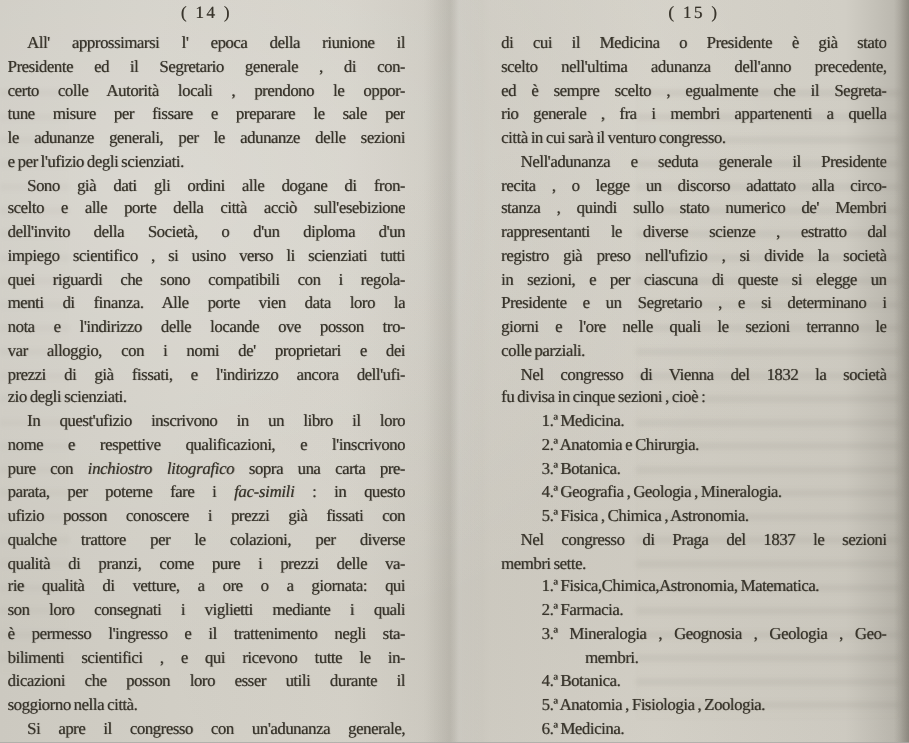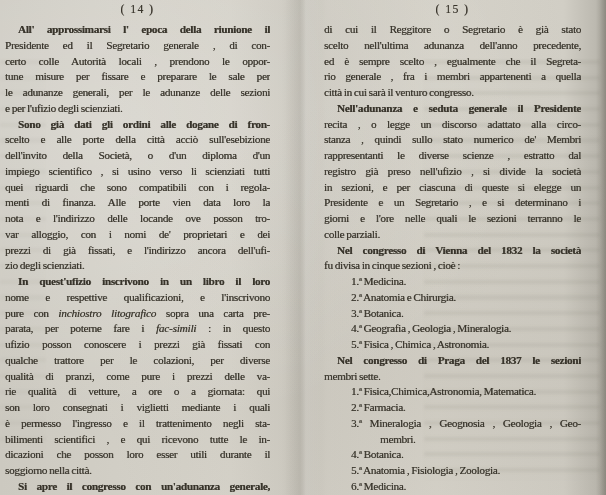--- a/index.html
+++ b/index.html
@@ -35,30 +35,30 @@
     background:linear-gradient(90deg,transparent,rgba(95,90,80,0.10) 45%,rgba(255,255,255,0.12) 60%,transparent);
   }
   .page{position:absolute;top:0;height:495px;}
   .page .pgnum{
     position:absolute;top:3px;left:0;width:100%;
     text-align:center;font-size:11.5px;letter-spacing:1.5px;
     text-shadow:0.3px 0.3px 0.4px rgba(56,52,43,0.6);
   }
   .page .lines{position:absolute;top:22px;left:0;width:100%;}
   .page-left{left:5px;width:265px;}
-  .page-right{left:324px;width:257px;}
+  .page-right{left:334px;width:257px;}
   .ln{
     height:15.75px;line-height:15.75px;
     font-size:11.2px;
     letter-spacing:-0.3px;word-spacing:-0.5px;
     overflow:hidden;white-space:normal;
     text-shadow:0.35px 0.3px 0.45px rgba(56,52,43,0.65);
   }
   .ln.just{text-align:justify;text-align-last:justify;}
-  .ln.first{text-indent:13px;font-weight:bold;}
+  .ln.first{text-indent:13px;}
   .ln.item{padding-left:27px;}
   .ln.cont{padding-left:56px;}
   .ln i{letter-spacing:-0.2px;}
 </style>
 </head>
 <body>
 
 <div class="scan" style="--ink: #38342b;">
   <div class="bleed left-page"></div>
   <div class="bleed right-page"></div>
@@ -97,21 +97,21 @@
         <div class="ln just">bilimenti scientifici , e qui ricevono tutte le in-</div>
         <div class="ln just">dicazioni che posson loro esser utili durante il</div>
         <div class="ln last">soggiorno nella città.</div>
         <div class="ln first just">Si apre il congresso con un'adunanza generale,</div>
       </div>
   </div>
 
   <div class="page page-right">
     <div class="pgnum">( 15 )</div>
     <div class="lines">
-        <div class="ln just">di cui il Reggitore o Segretario è già stato</div>
+        <div class="ln just">di cui il Medicina o Presidente è già stato</div>
         <div class="ln just">scelto nell'ultima adunanza dell'anno precedente,</div>
         <div class="ln just">ed è sempre scelto , egualmente che il Segreta-</div>
         <div class="ln just">rio generale , fra i membri appartenenti a quella</div>
         <div class="ln last">città in cui sarà il venturo congresso.</div>
         <div class="ln first just">Nell'adunanza e seduta generale il Presidente</div>
         <div class="ln just">recita , o legge un discorso adattato alla circo-</div>
         <div class="ln just">stanza , quindi sullo stato numerico de' Membri</div>
         <div class="ln just">rappresentanti le diverse scienze , estratto dal</div>
         <div class="ln just">registro già preso nell'ufizio , si divide la società</div>
         <div class="ln just">in sezioni, e per ciascuna di queste si elegge un</div>

